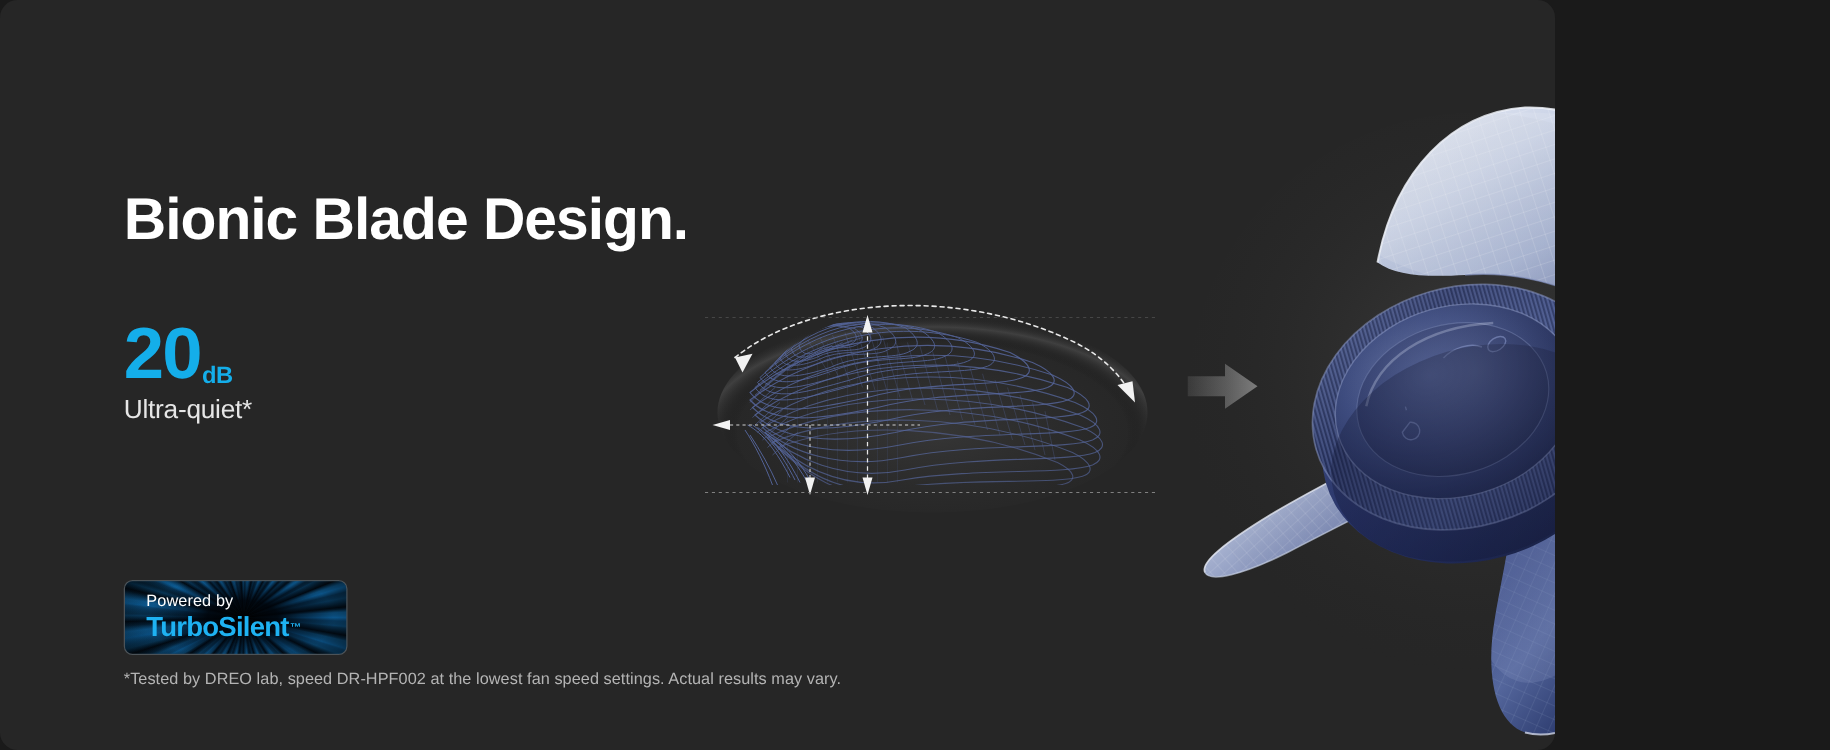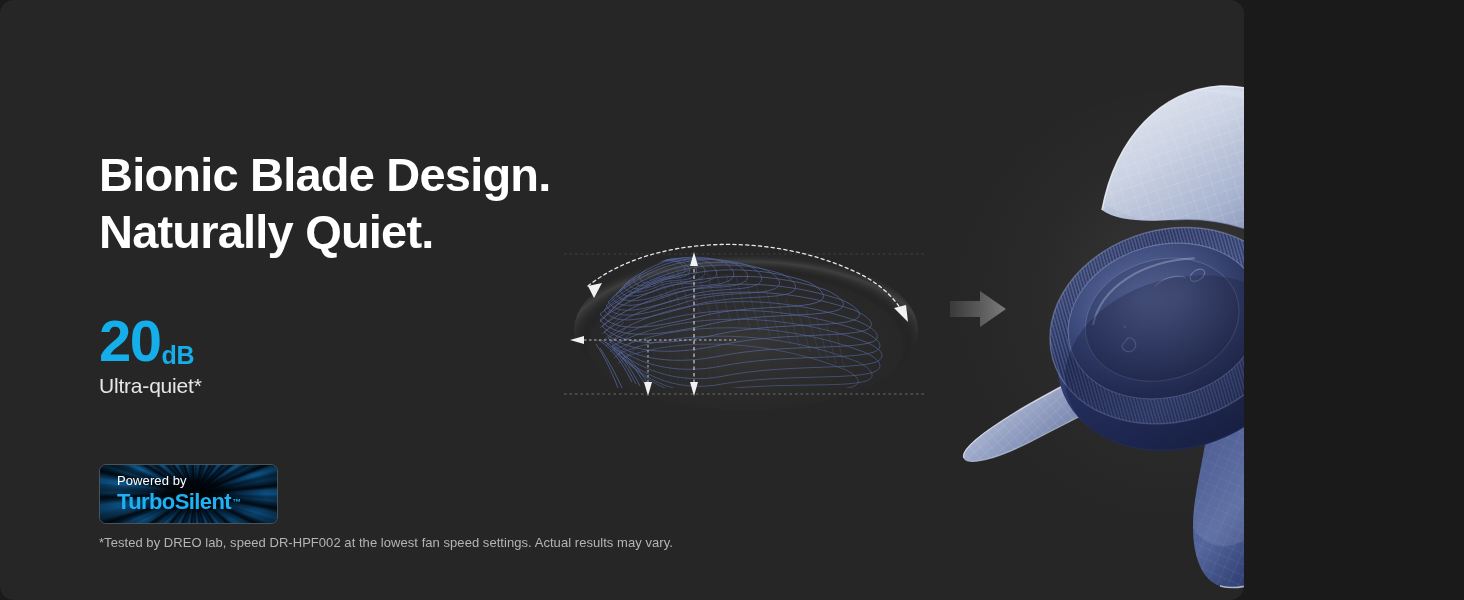--- a/index.html
+++ b/index.html
@@ -45,21 +45,21 @@
     line-height: 1;
   }
   .metric-value {
     font-size: 58px;
     font-weight: 700;
     color: #14aeea;
     letter-spacing: -1.5px;
     line-height: 0.95;
   }
   .metric-unit {
-    font-size: 25px;
+    font-size: 19px;
     font-weight: 700;
     color: #14aeea;
     letter-spacing: -0.3px;
     margin-left: 1px;
   }
   .metric-caption {
     margin-top: 6px;
     font-size: 21px;
     font-weight: 400;
     color: #e6e6e6;
@@ -188,21 +188,20 @@
   .fan-stage svg { display: block; }
 </style>
 </head>
 <body>
 
 <div class="banner">
 
   <div class="copy">
     <h1 class="headline">
       <span class="ln">Bionic Blade Design.</span>
-      <span class="ln">Naturally Quiet.</span>
     </h1>
 
     <div class="metric">
       <span class="metric-value">20</span>
       <span class="metric-unit">dB</span>
     </div>
     <div class="metric-caption">Ultra-quiet*</div>
   </div>
 
   <div class="badge">

